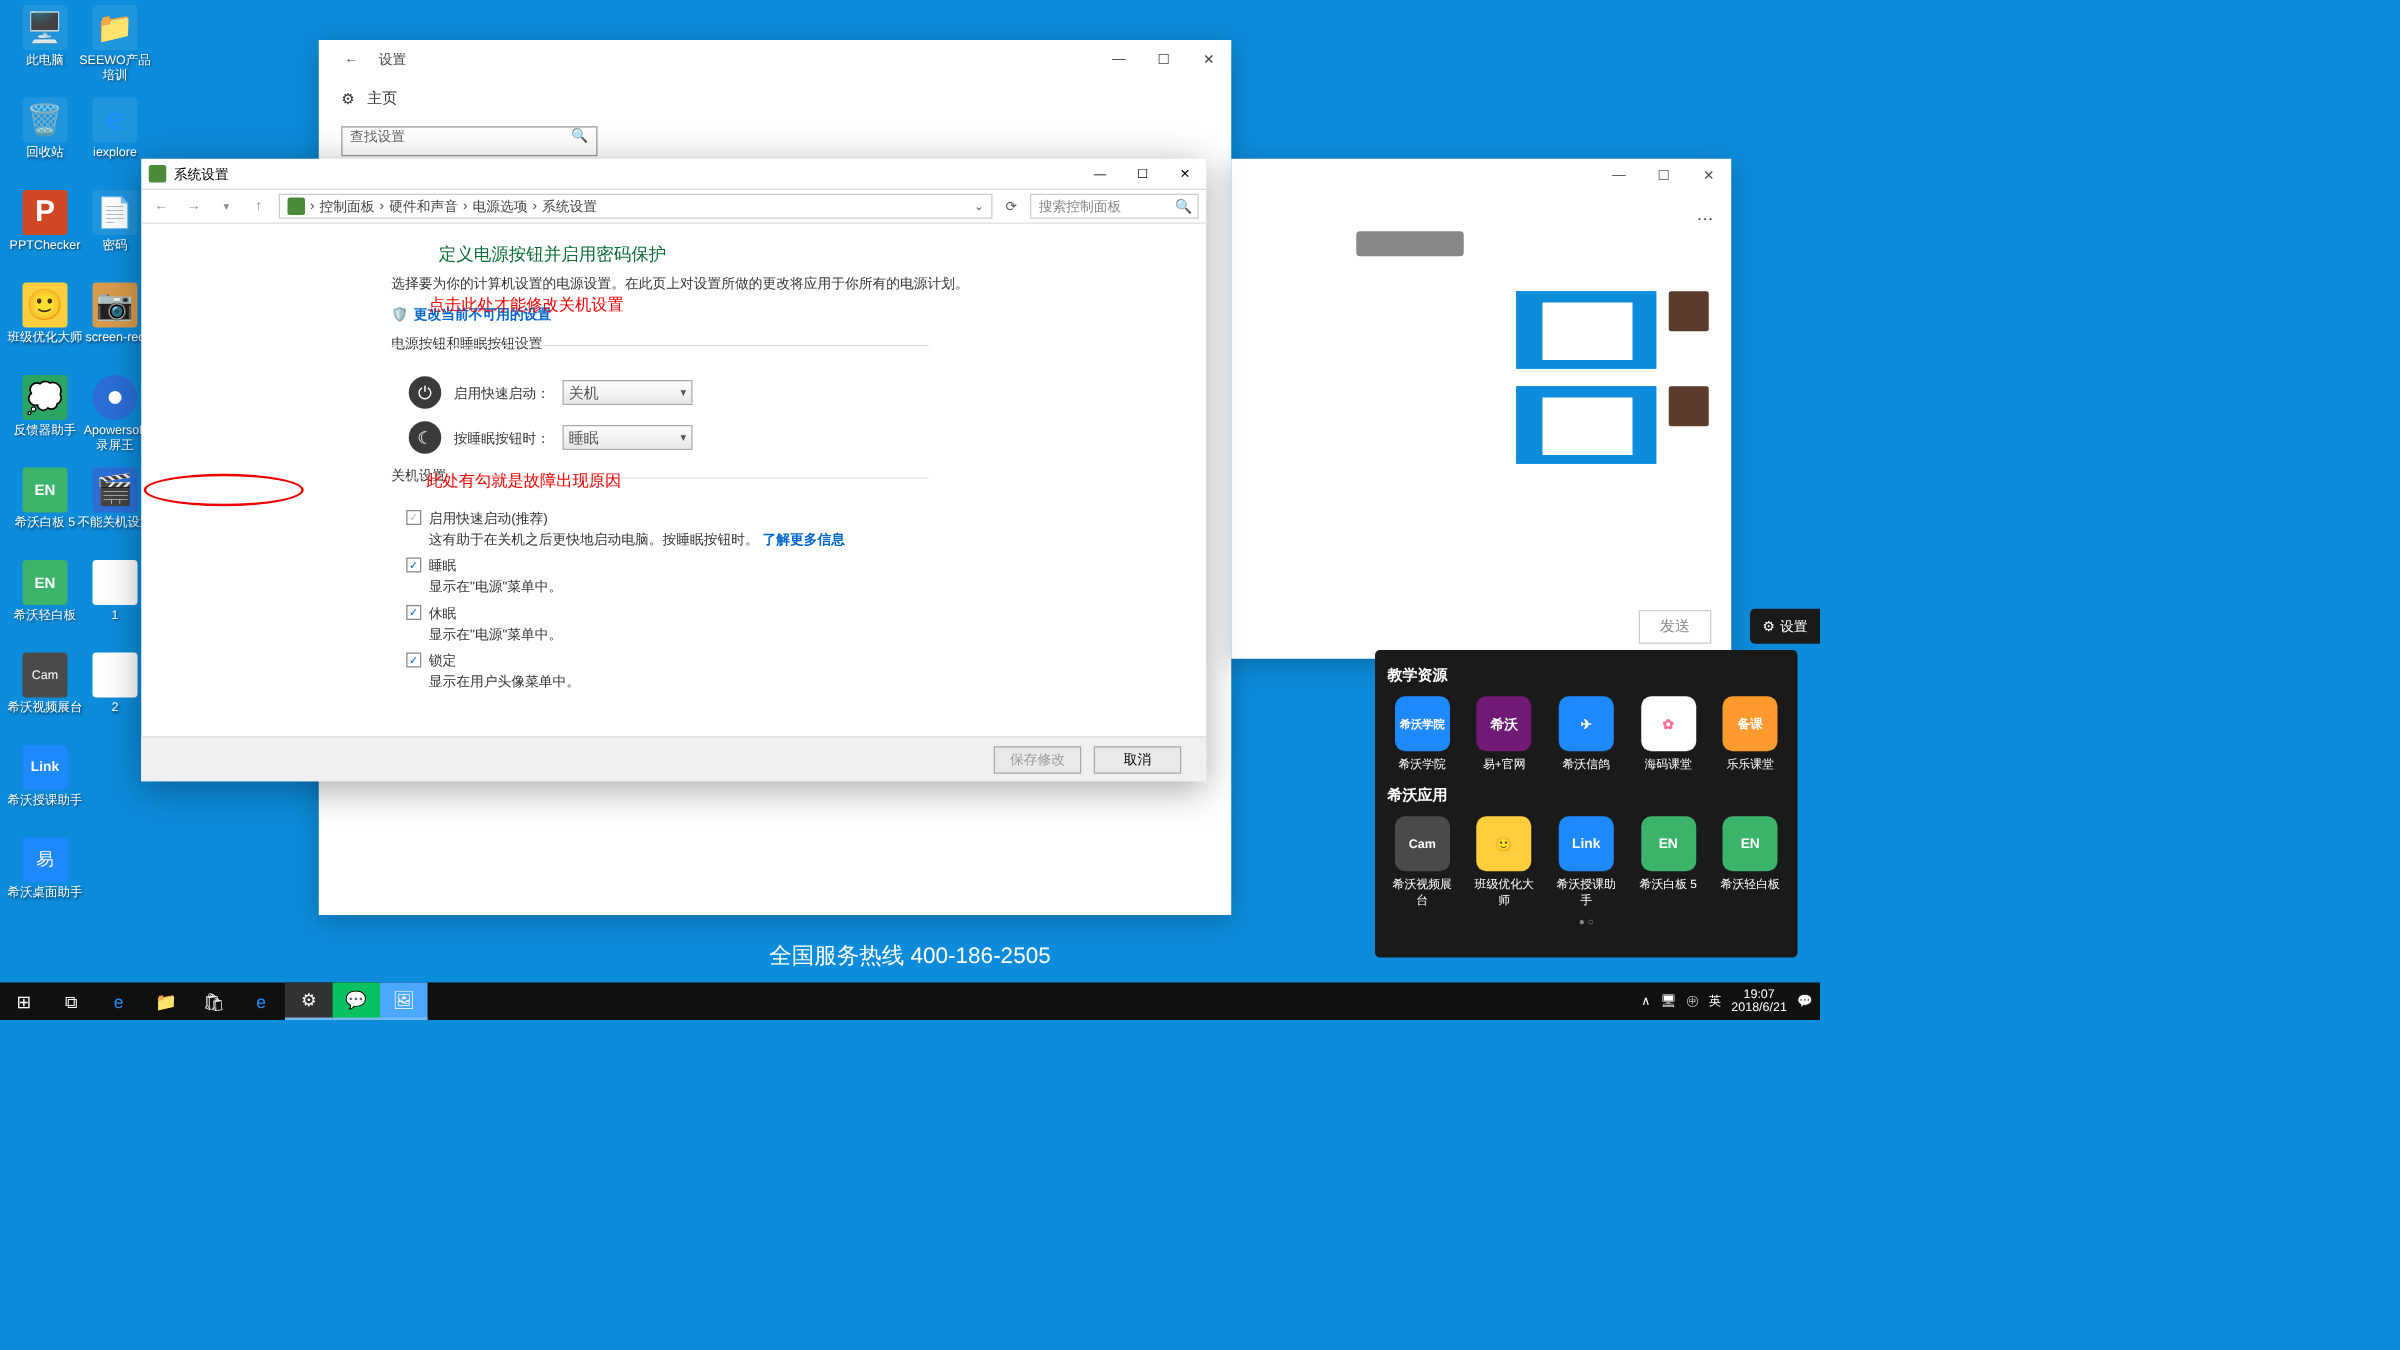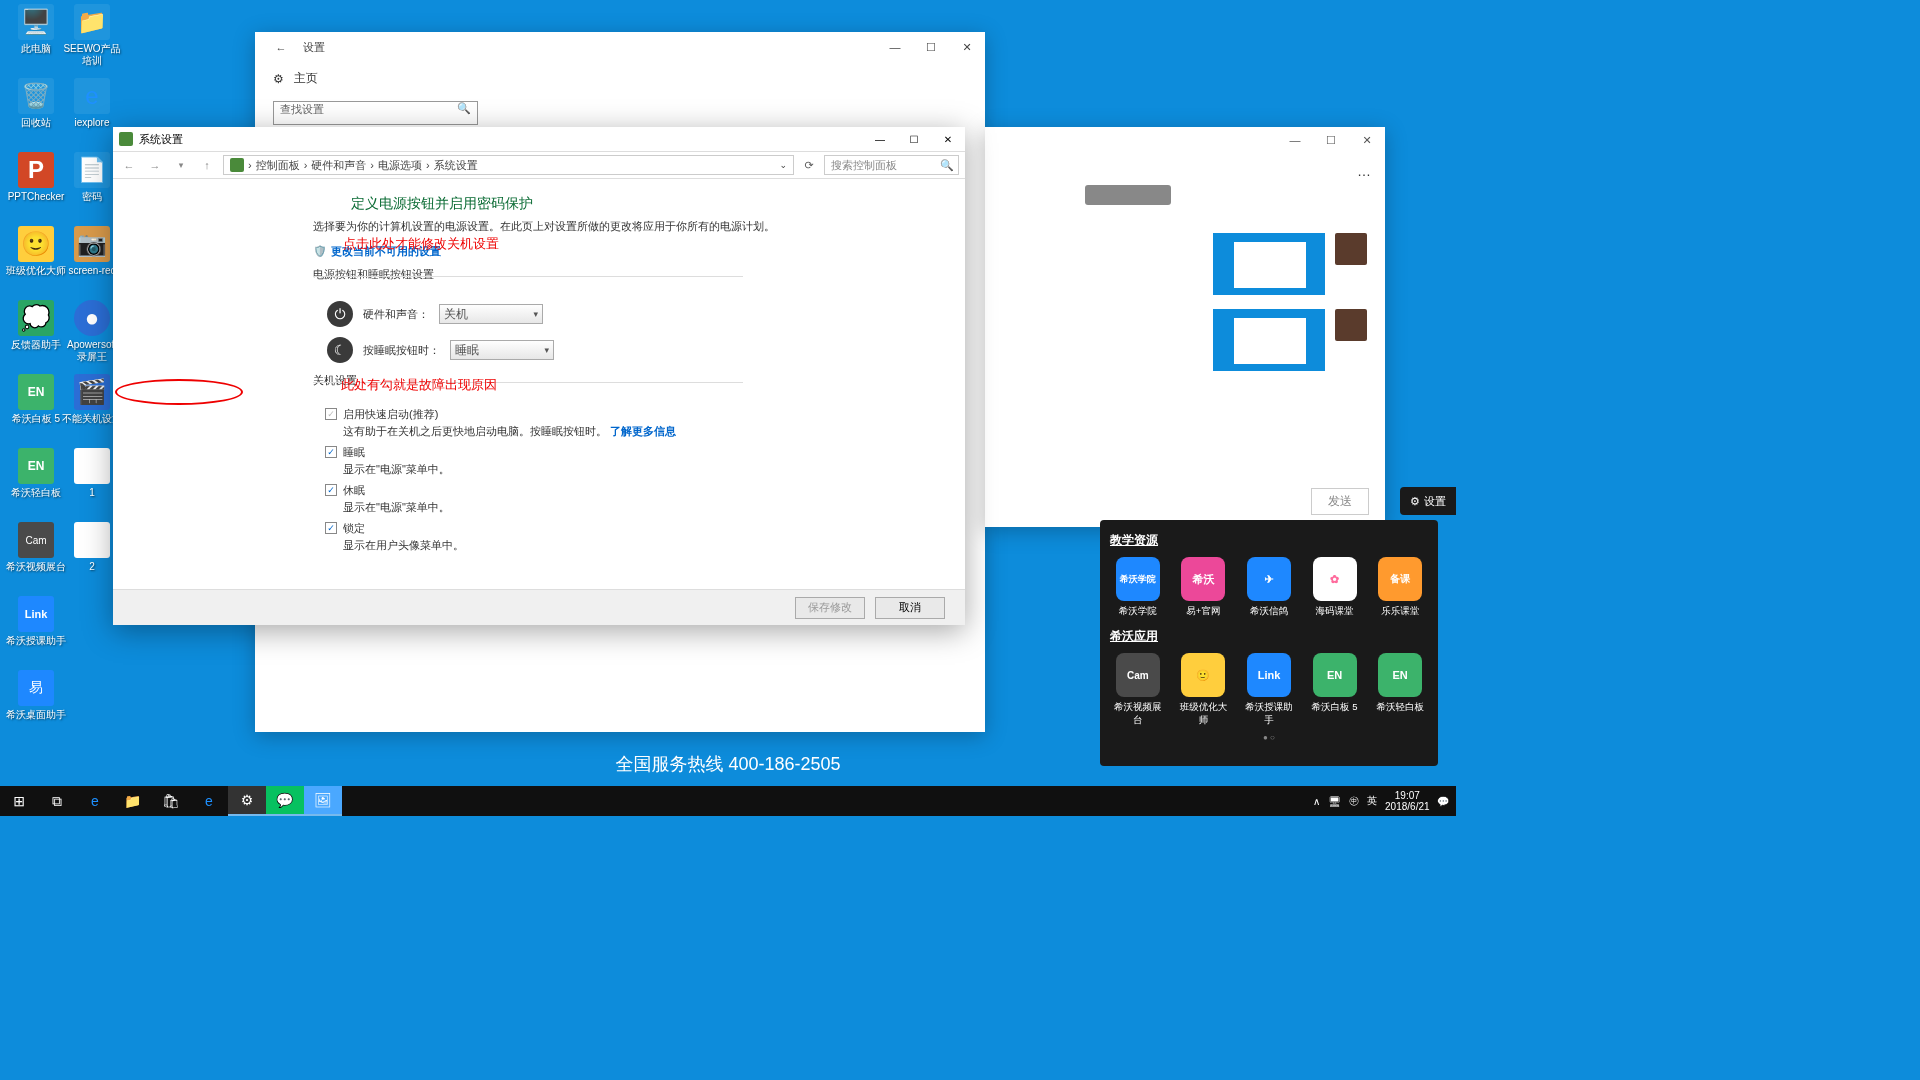--- a/index.html
+++ b/index.html
@@ -37,21 +37,21 @@
 .thumb .inner { position:absolute; left:20px; top:8px; width:72px; height:46px; background:#fff; }
 .thumb-sm { width: 32px; height: 32px; background: #5a3b2c; border-radius:2px; }
 .win-photos .send { position:absolute; right:16px; bottom:12px; border:1px solid #ccc; padding:4px 16px; font-size:12px; color:#888; background:#fff; }
 .pill { position:absolute; left: 100px; top: 58px; width: 86px; height: 20px; border-radius: 3px; background: #888; }
 
 
 .gear-tab { position:absolute; right:0; top:487px; width:56px; height:28px; background:#1a1a1a; color:#fff; display:flex; align-items:center; justify-content:center; gap:4px; font-size:11px; border-top-left-radius:4px; border-bottom-left-radius:4px; }
 
 
 .seewo { position:absolute; right:18px; top:520px; width:338px; height:246px; background:#1a1a1a; color:#fff; border-radius:4px; padding:12px 10px 4px; }
-.seewo h4 { font-size:12px; font-weight:600; margin-bottom:8px;text-decoration:underline; }
+.seewo h4 { font-size:12px; font-weight:600; margin-bottom:8px; }
 .seewo .row { display:flex; gap:10px; margin-bottom:6px; }
 .seewo .app { width:56px; text-align:center; font-size:9.5px; }
 .seewo .app .ico { width:44px; height:44px; margin:0 auto 4px; border-radius:8px; display:flex; align-items:center; justify-content:center; font-size:11px; font-weight:600; }
 .seewo .dots { text-align:center; font-size:8px; color:#888; margin-top:4px; }
 
 
 .win-cp { position:absolute; left:113px; top:127px; width:852px; height:498px; background:#fff; box-shadow:0 6px 28px rgba(0,0,0,.35); }
 .win-cp .titlebar { height:24px; display:flex; align-items:center; padding-left:6px; font-size:11px; }
 .win-cp .titlebar .ticon { width:14px; height:14px; background:#4a8a3a; margin-right:6px; border-radius:2px;}
 .win-cp .wbtns { margin-left:auto; display:flex; }
@@ -230,21 +230,21 @@
 </div>
 
 <div class="seewo">
   <h4>教学资源</h4>
   <div class="row">
     <div class="app">
         <div class="ico" style="background:#1e88ff;color:#fff;font-size:9px">希沃学院</div>
         <div>希沃学院</div>
       </div>
     <div class="app">
-        <div class="ico" style="background:#ec4899;color:#fff">希沃</div>
+        <div class="ico" style="background:#701a75;color:#fff">希沃</div>
         <div>易+官网</div>
       </div>
     <div class="app">
         <div class="ico" style="background:#1e88ff;color:#fff">✈</div>
         <div>希沃信鸽</div>
       </div>
     <div class="app">
         <div class="ico" style="background:#fff;color:#ff6b9d">✿</div>
         <div>海码课堂</div>
       </div>
@@ -319,21 +319,21 @@
       <span class="shield">🛡️</span>
       <span class="link">更改当前不可用的设置</span>
     </div>
     <div class="annot" style="left:230px; top:56px">点击此处才能修改关机设置</div>
 
     <div class="section-title">电源按钮和睡眠按钮设置</div>
     <div class="hr" style="position:relative; top:-14px; left:0;"></div>
 
     <div class="opt-row">
       <div class="roundicon">⏻</div>
-      <span>硬件和声音：</span>
+      <span>启用快速启动：</span>
       <div class="sel">
           <span>关机</span>
         </div>
     </div>
     <div class="opt-row">
       <div class="roundicon">☾</div>
       <span>按睡眠按钮时：</span>
       <div class="sel">
           <span>睡眠</span>
         </div>

